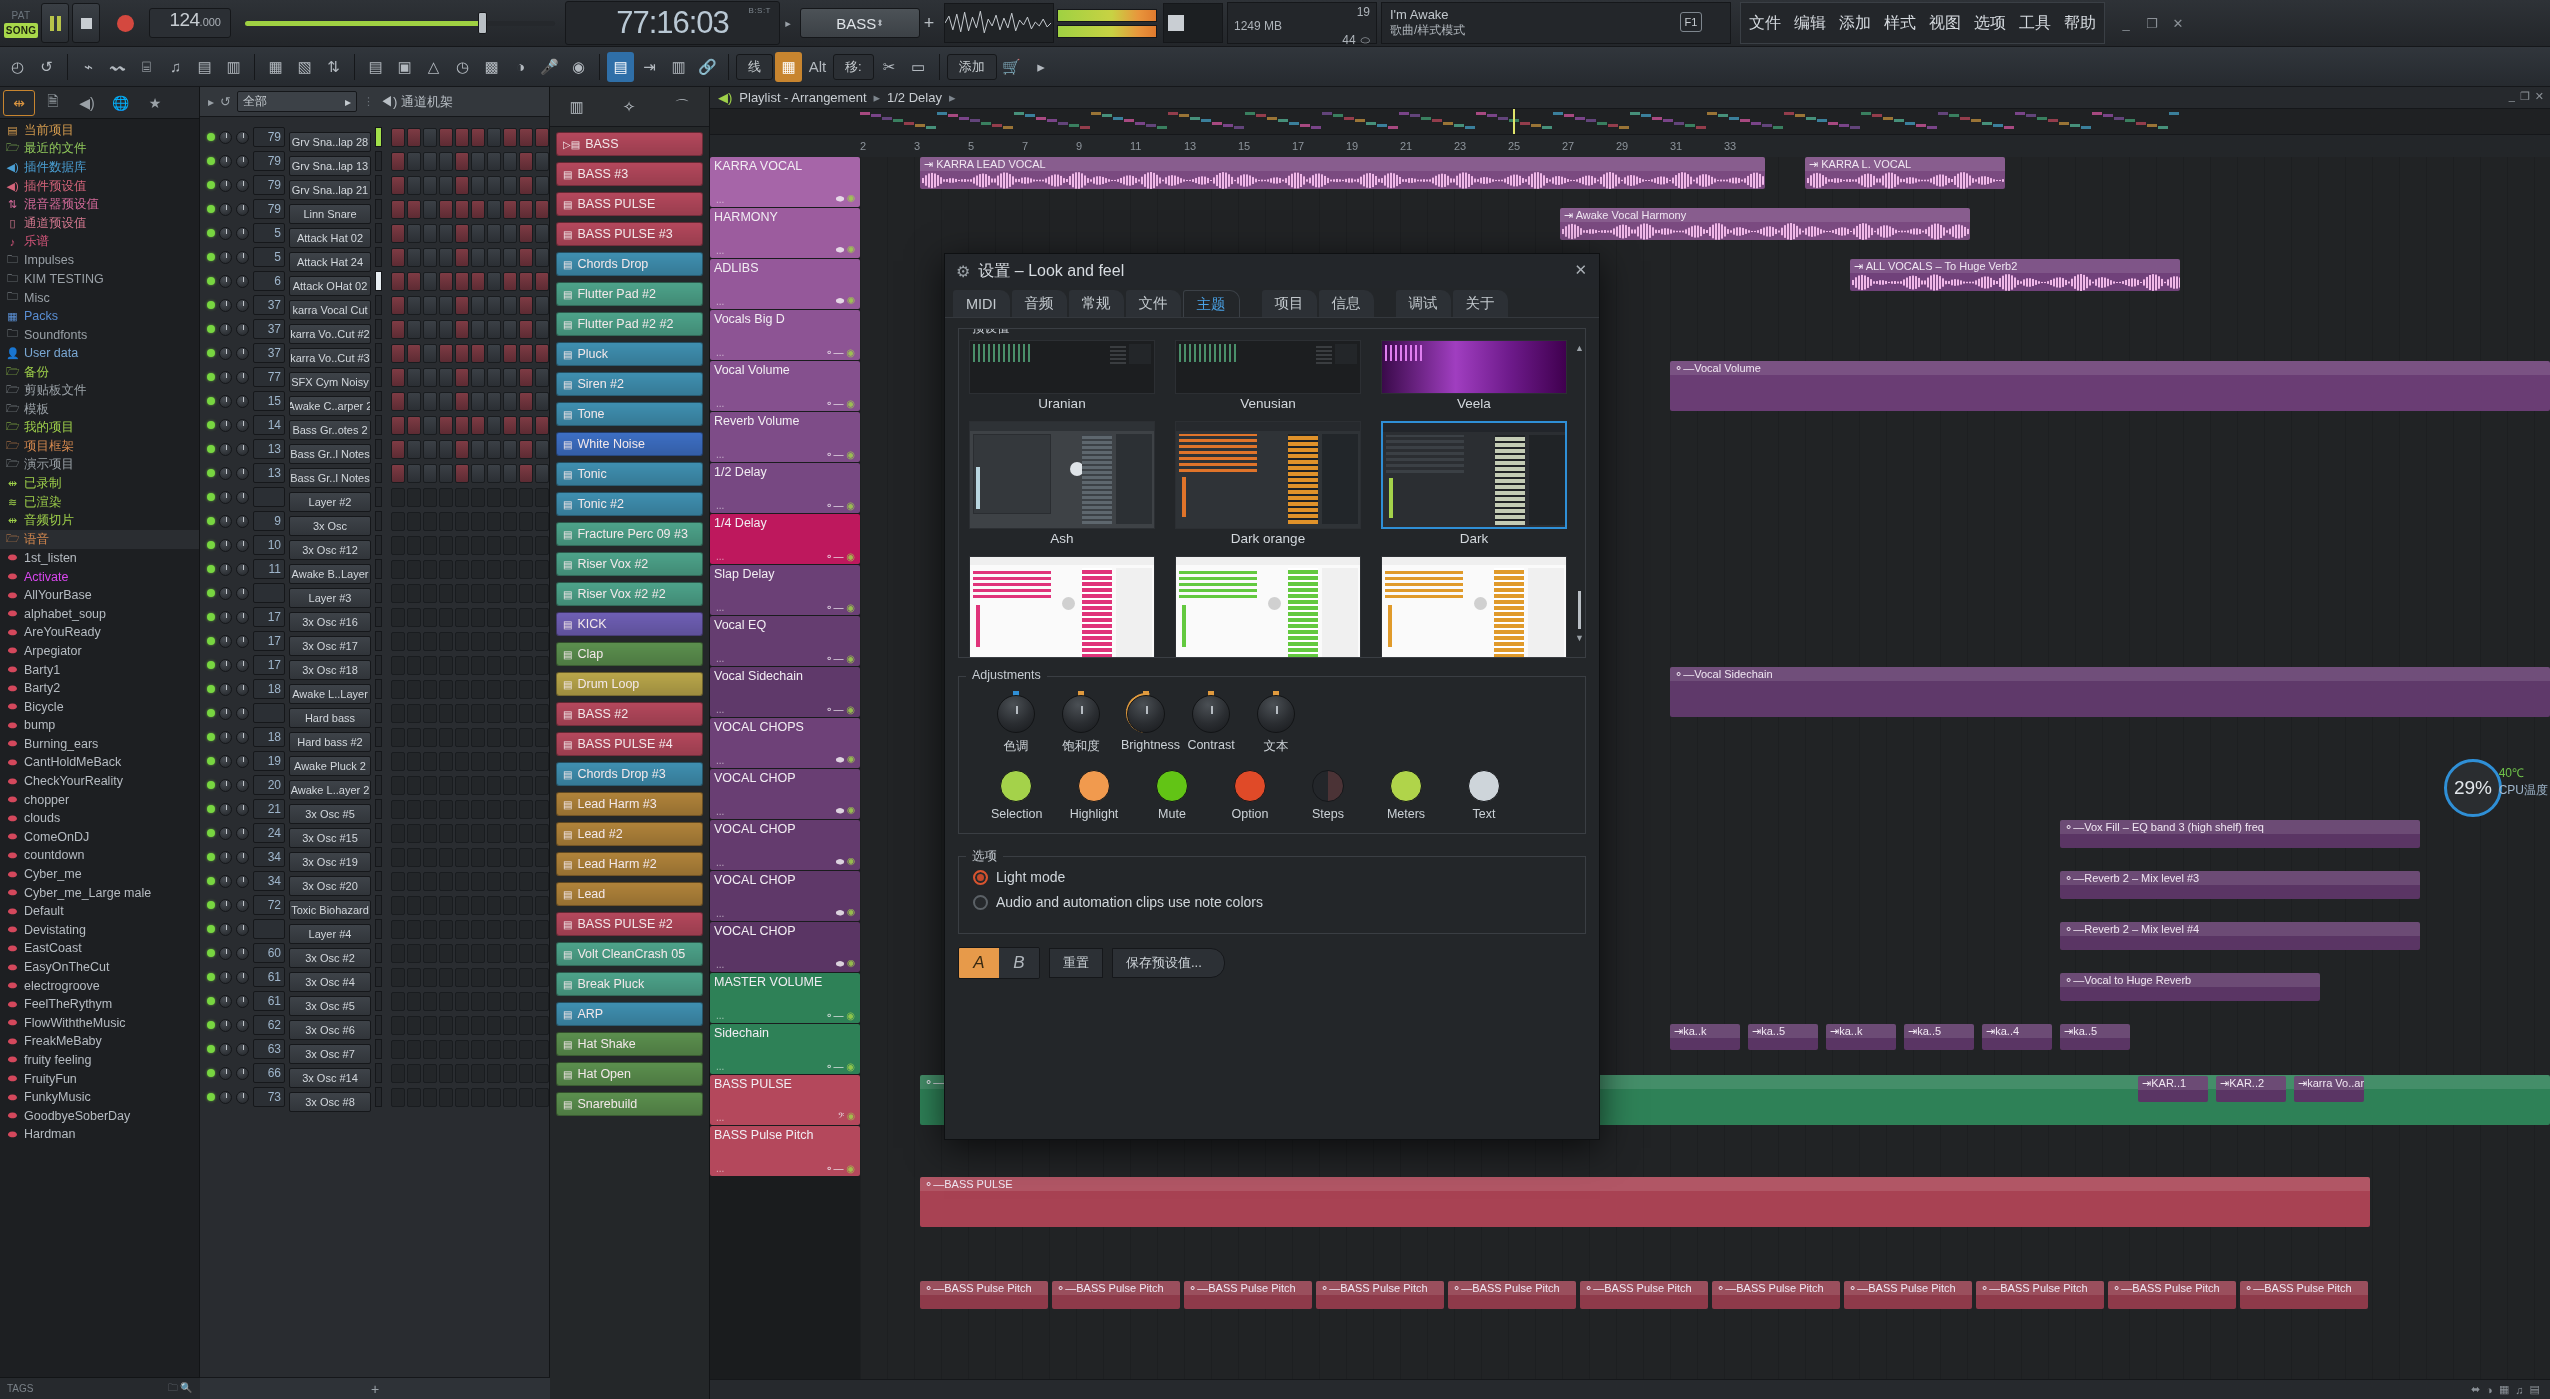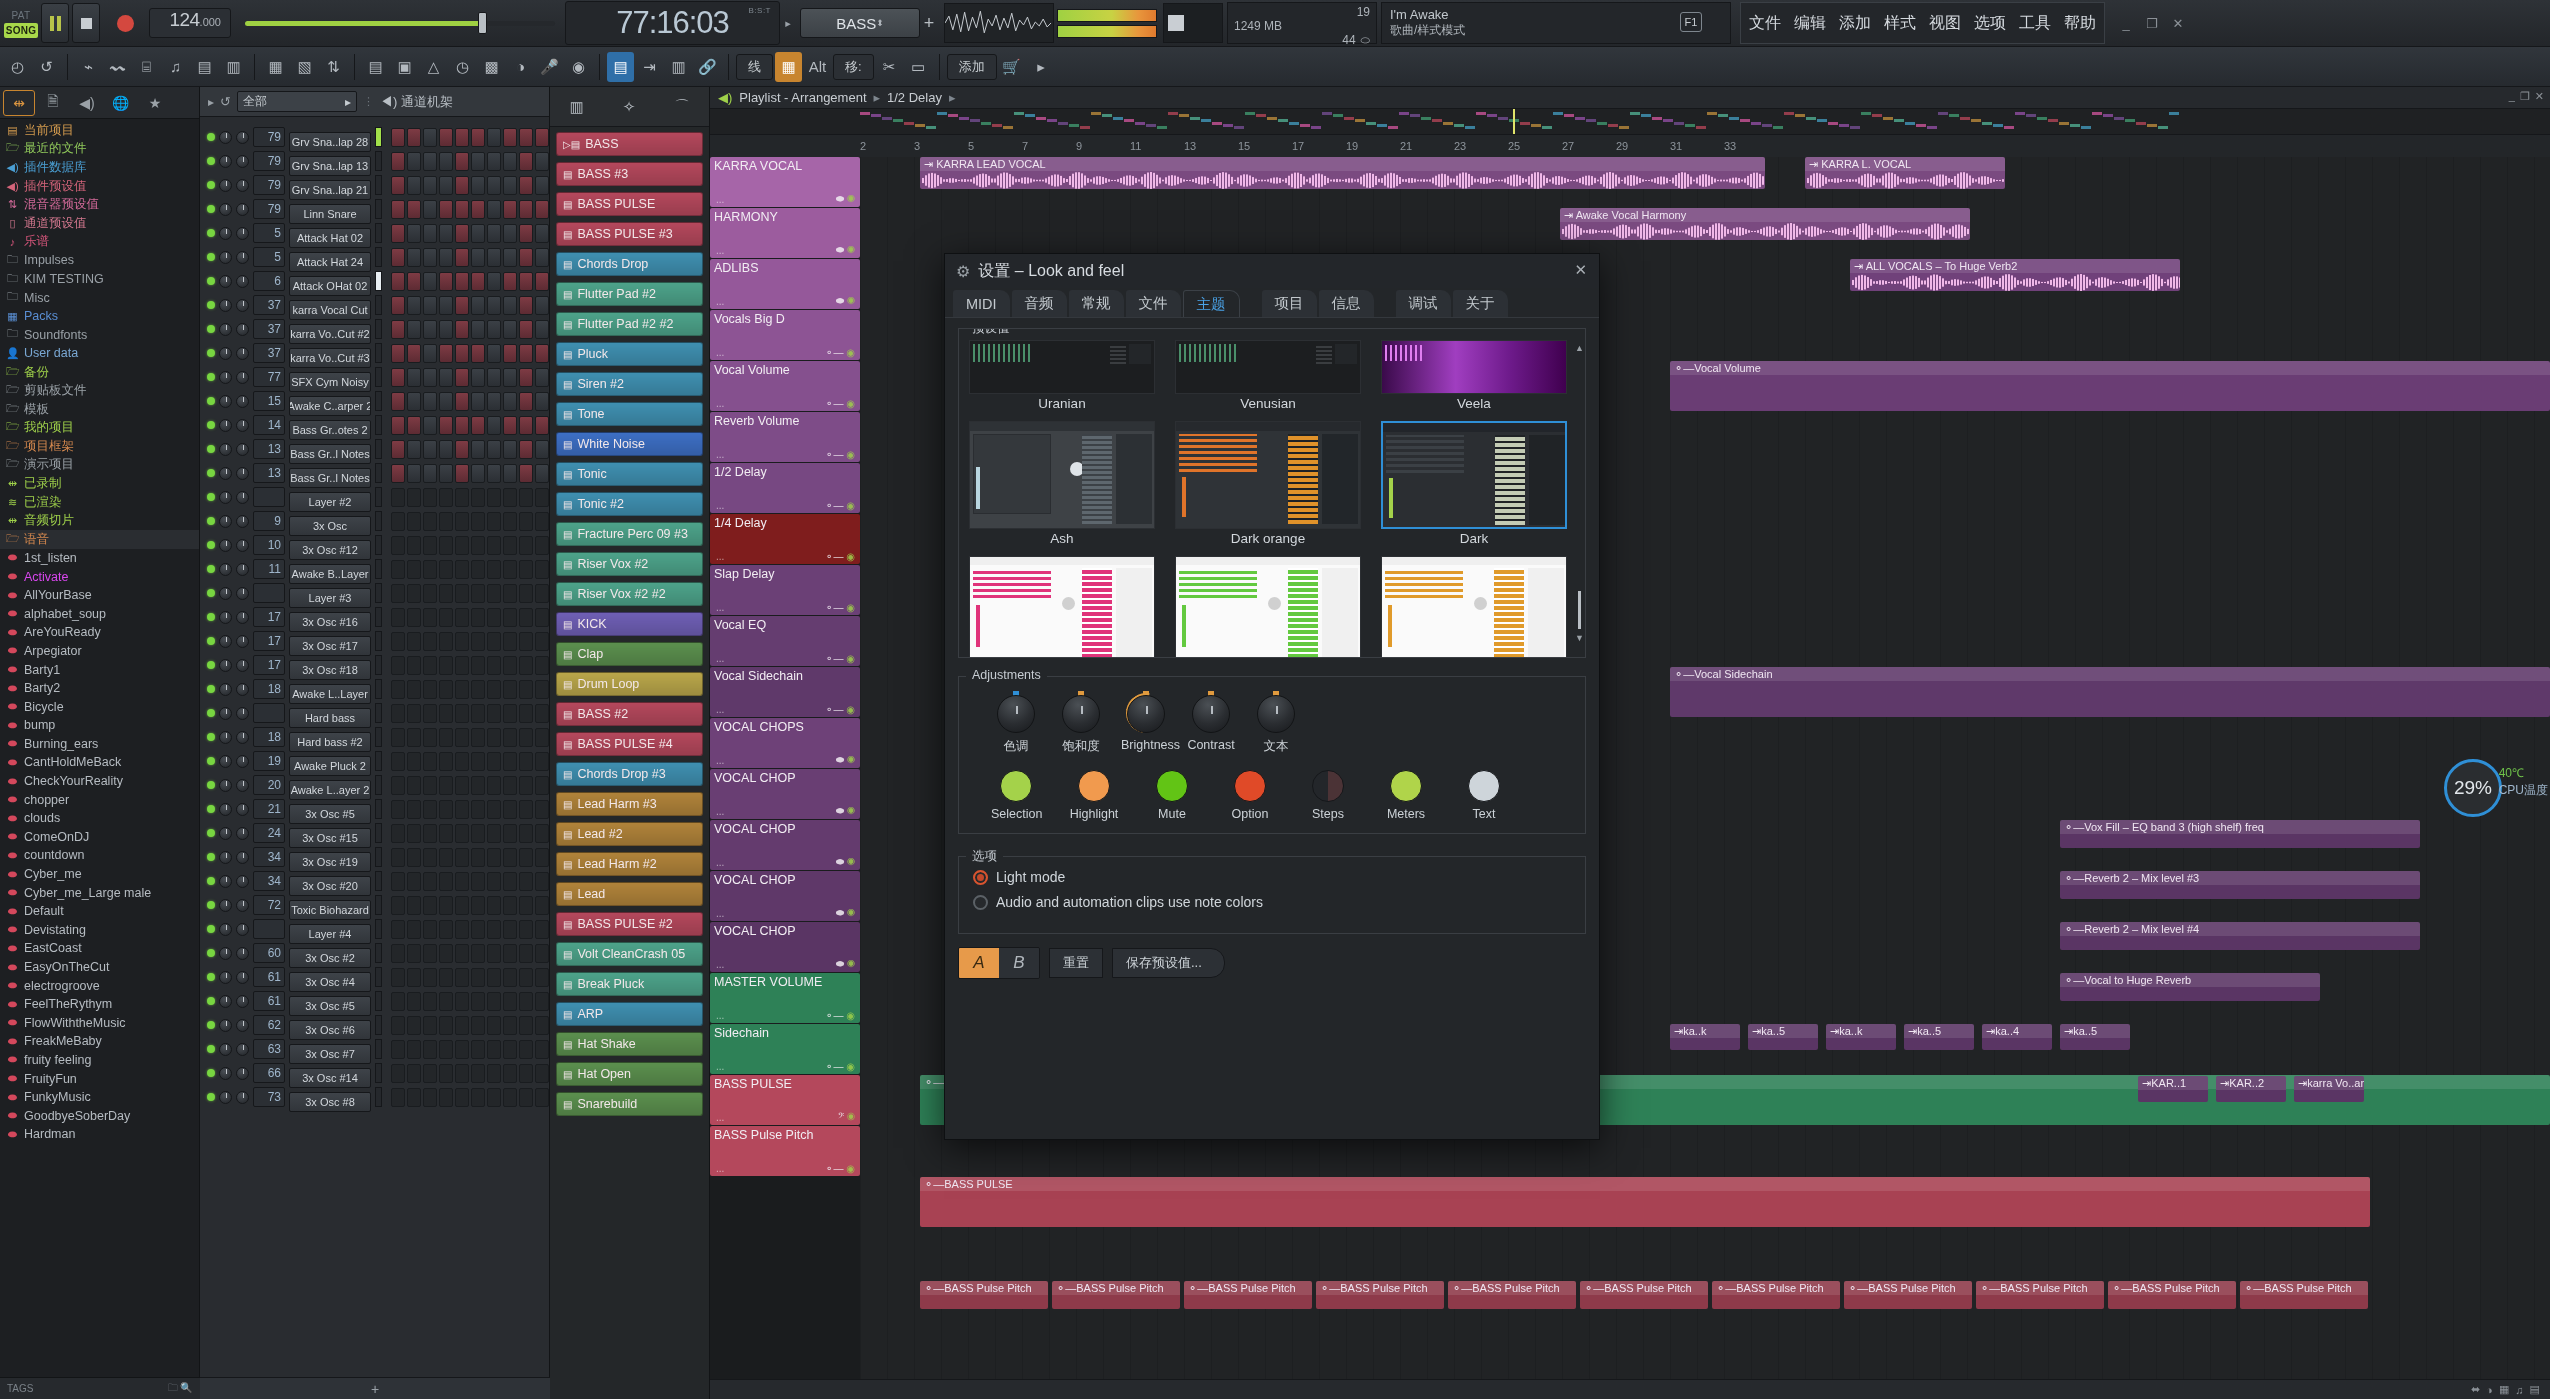--- a/index.html
+++ b/index.html
@@ -1758,21 +1758,21 @@
       <div class="trk" style="background: rgb(126, 76, 136);">
         <div class="tn">Reverb Volume</div>
         <span class="dots">...</span>
         <span class="ticons">⚬― <span style="color:#9fd14a">◉</span></span>
       </div>
       <div class="trk" style="background: rgb(119, 72, 130);">
         <div class="tn">1/2 Delay</div>
         <span class="dots">...</span>
         <span class="ticons">⚬― <span style="color:#9fd14a">◉</span></span>
       </div>
-      <div class="trk" style="background: #7f1d1d;">
+      <div class="trk" style="background: #be185d;">
         <div class="tn">1/4 Delay</div>
         <span class="dots">...</span>
         <span class="ticons">⚬― <span style="color:#9fd14a">◉</span></span>
       </div>
       <div class="trk" style="background: rgb(107, 64, 118);">
         <div class="tn">Slap Delay</div>
         <span class="dots">...</span>
         <span class="ticons">⚬― <span style="color:#9fd14a">◉</span></span>
       </div>
       <div class="trk" style="background: rgb(101, 61, 112);">

